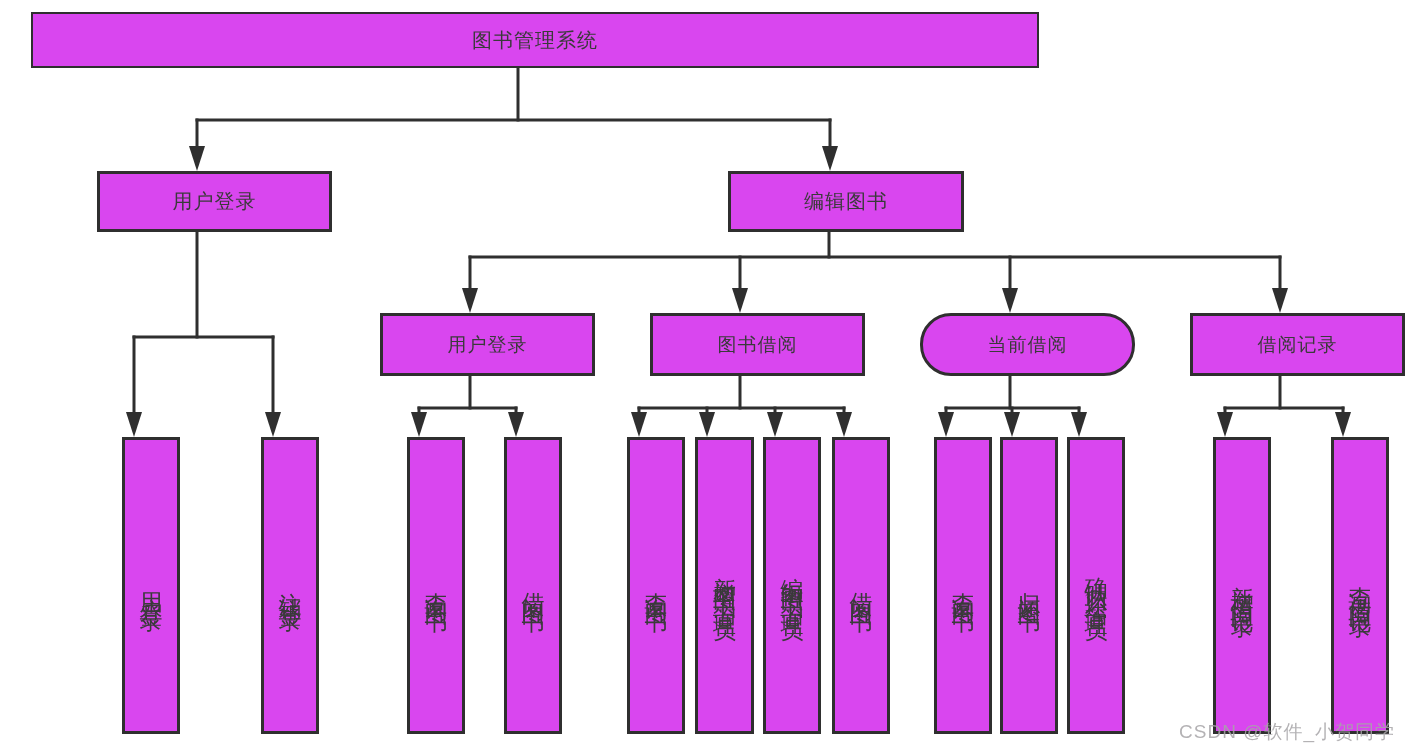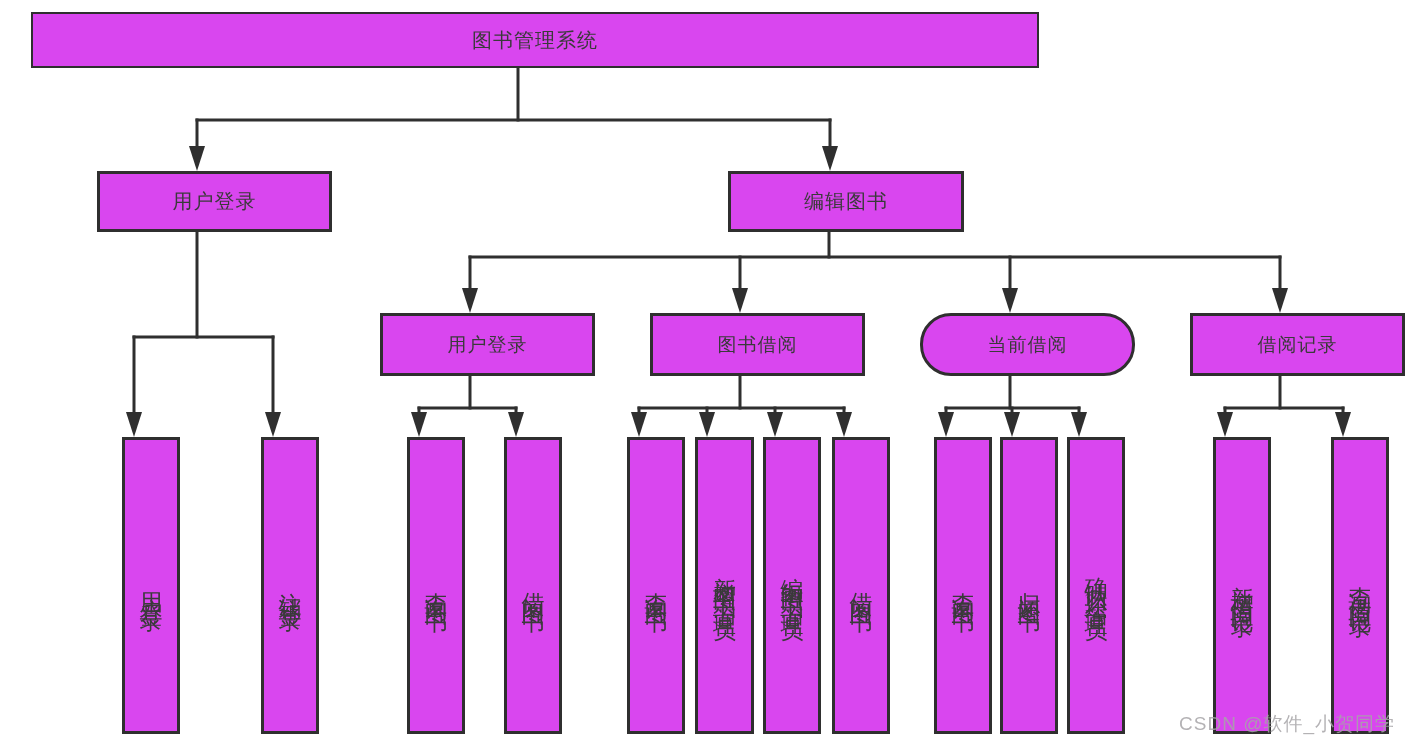--- a/index.html
+++ b/index.html
@@ -59,21 +59,21 @@
     writing-mode:vertical-rl;
     text-orientation:mixed;
     font-size:23px;
     letter-spacing:6px;
     line-height:1;
     white-space:nowrap;
   }
   .watermark{
     position:absolute;
     right:10px;
-    bottom:10px;
+    bottom:2px;
     font-size:19px;
     color:var(--wm);
     opacity:.85;
     letter-spacing:1px;
     white-space:nowrap;
   }
 </style>
 </head>
 <body>
 

